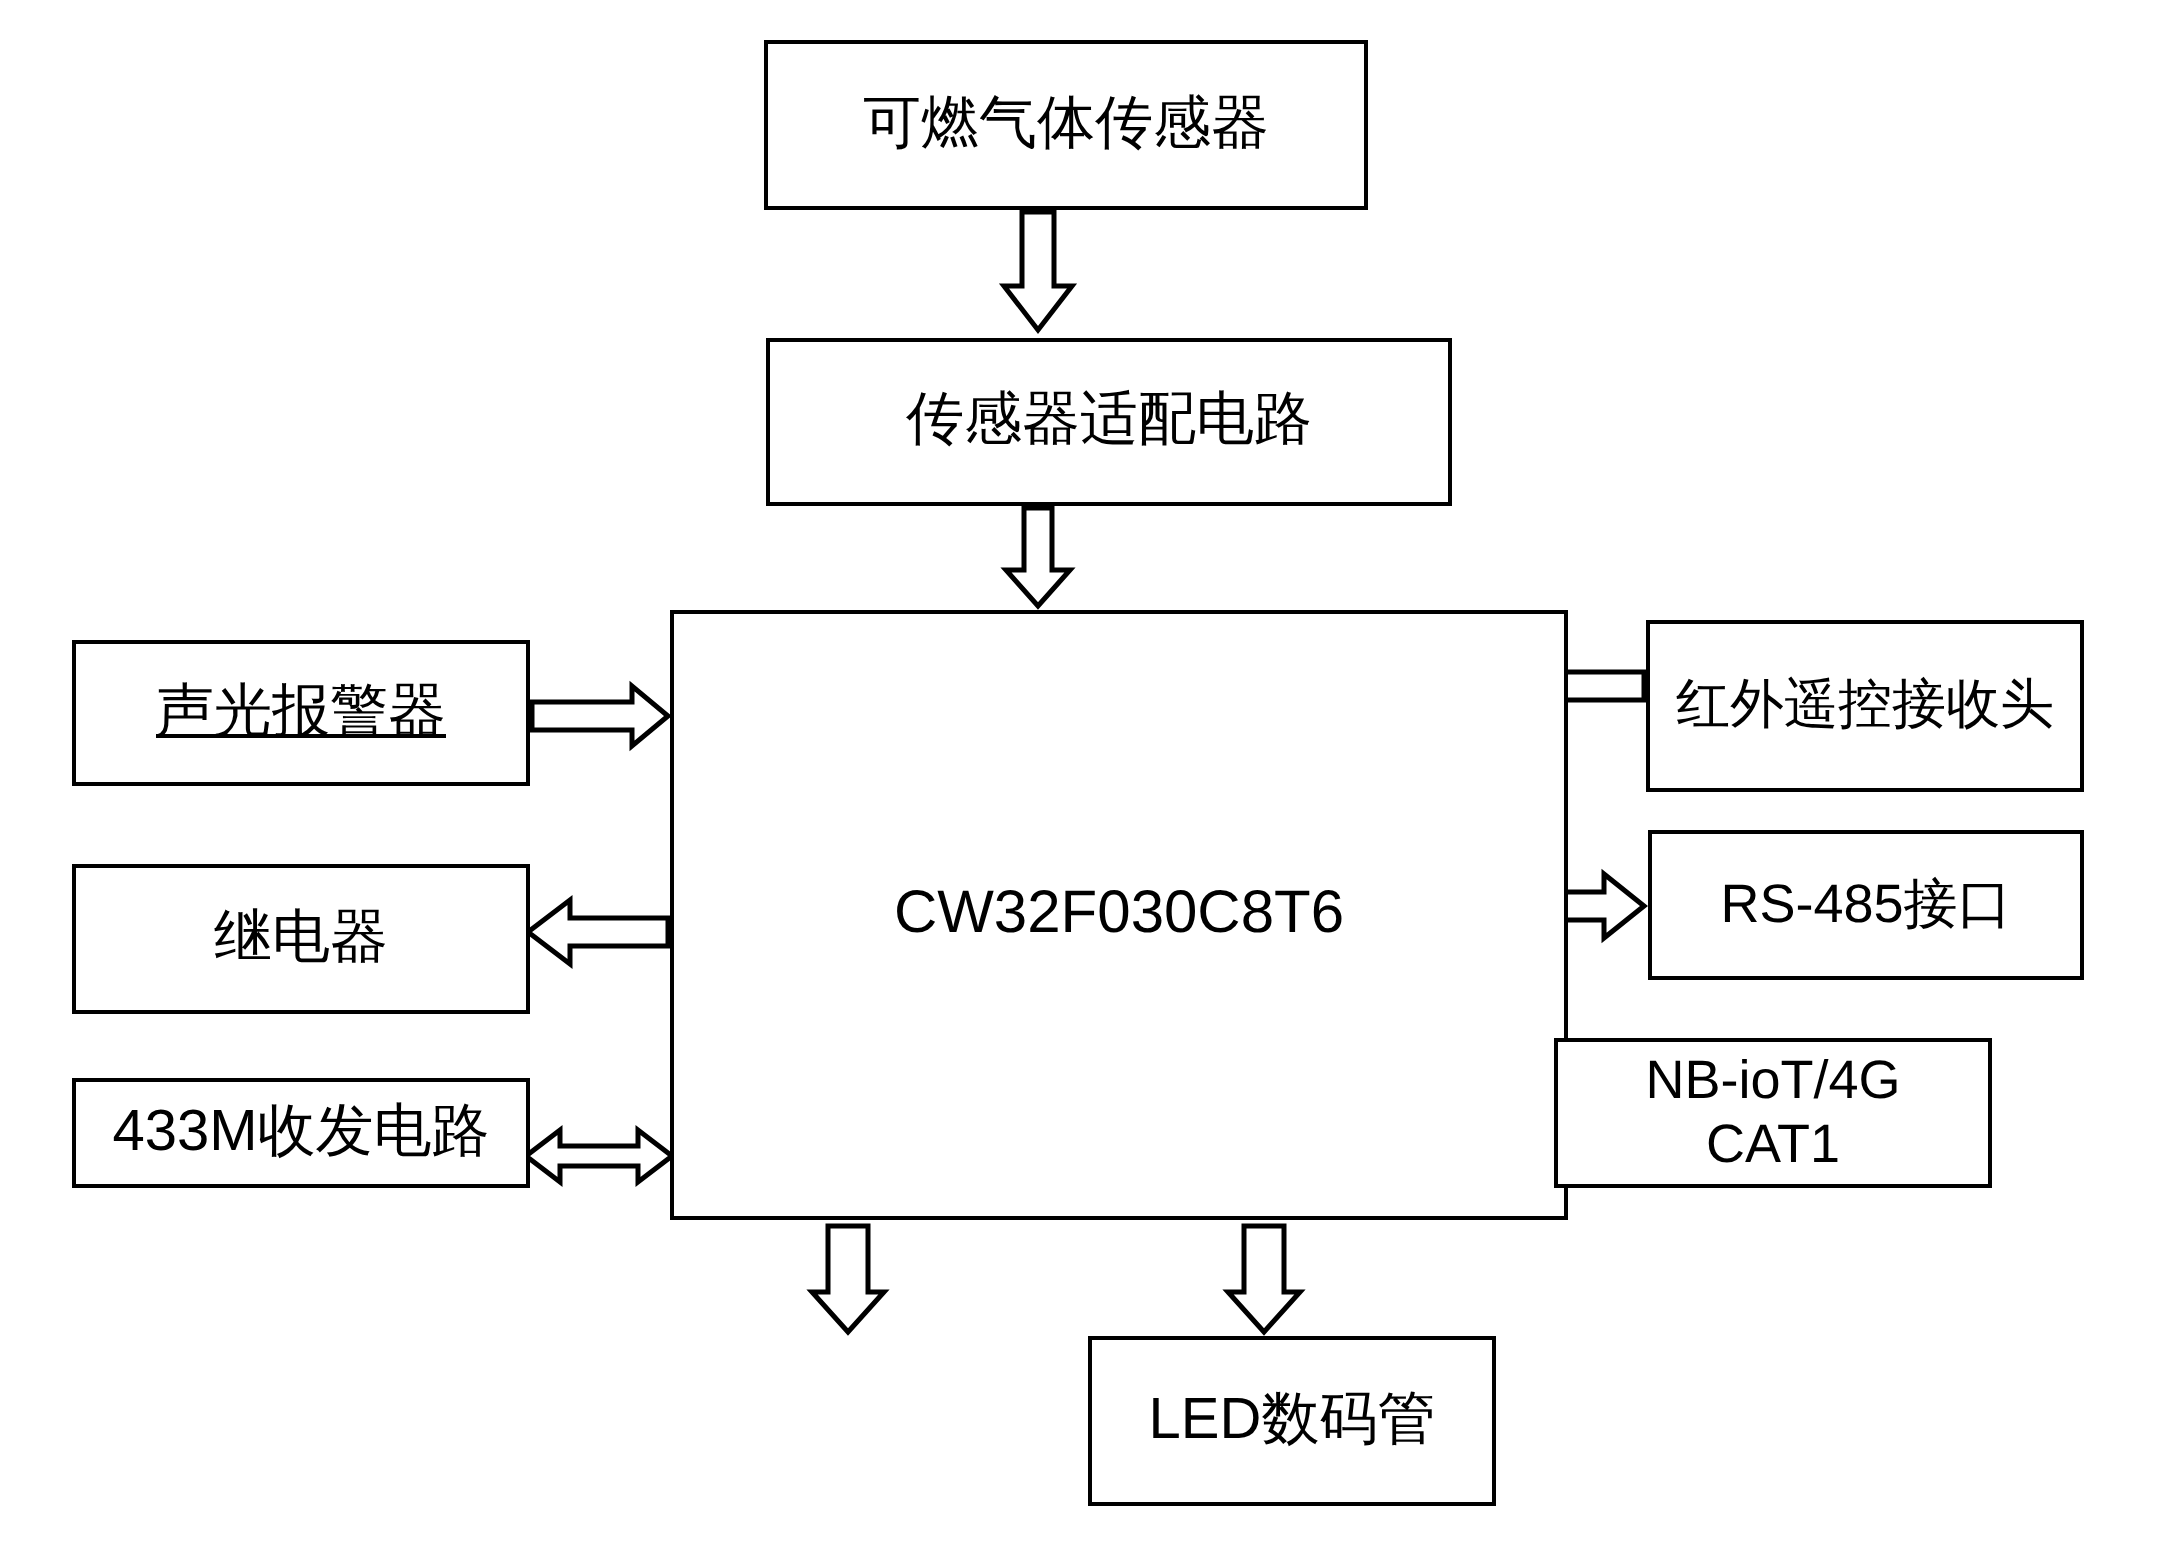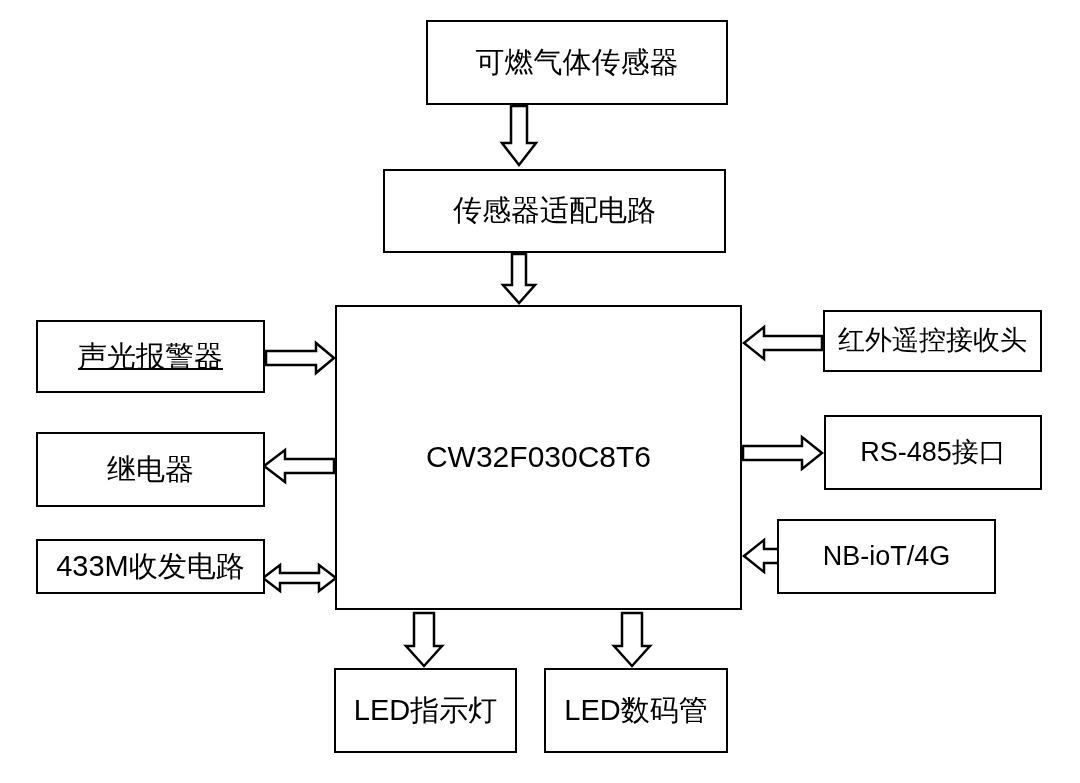--- a/index.html
+++ b/index.html
@@ -51,59 +51,57 @@
     <polygon points="266,351 316,351 316,343 334,358 316,373 316,365 266,365"></polygon>
     <polygon points="334,459 285,459 285,450 264,466 285,482 285,473 334,473"></polygon>
     <polygon points="263,578 280,565 280,573 319,573 319,565 336,578 319,591 319,583 280,583 280,591"></polygon>
     <polygon points="822,336 764,336 764,327 744,343 764,359 764,350 822,350"></polygon>
     <polygon points="743,446 802,446 802,437 822,453 802,469 802,460 743,460"></polygon>
     <polygon points="822,549 764,549 764,540 744,556 764,572 764,563 822,563"></polygon>
     <polygon points="414,613 414,646 406,646 424,666 442,646 434,646 434,613"></polygon>
     <polygon points="622,613 622,646 614,646 632,666 650,646 642,646 642,613"></polygon>
   </svg>
 
-  <div class="node" style="left:382px; top:20px; width:302px; height:85px;margin-left:44px;">
+  <div class="node" style="left:382px; top:20px; width:302px; height:85px;">
     <span class="label">可燃气体传感器</span>
   </div>
 
   <div class="node" style="left:383px; top:169px; width:343px; height:84px;">
     <span class="label">传感器适配电路</span>
   </div>
 
-  <div class="node mcu" style="left:335px; top:305px; width:407px; height:305px;">
+  <div class="node mcu" style="left:335px; top:305px; width:449px; height:305px;">
     <span class="label">CW32F030C8T6</span>
   </div>
 
   <div class="node" style="left:36px; top:320px; width:229px; height:73px;text-decoration:underline;">
     <span class="label">声光报警器</span>
   </div>
 
   <div class="node" style="left:36px; top:432px; width:229px; height:75px;">
     <span class="label">继电器</span>
   </div>
 
   <div class="node" style="left:36px; top:539px; width:229px; height:55px;">
     <span class="label">433M收发电路</span>
   </div>
 
-  <div class="node rightcol" style="left:823px; top:310px; width:219px; height:62px;align-items:center;">
+  <div class="node rightcol" style="left:823px; top:310px; width:219px; height:86px;align-items:center;">
     <span class="label">红外遥控接收头</span>
   </div>
 
   <div class="node rightcol" style="left:824px; top:415px; width:218px; height:75px;text-align:right;">
     <span class="label">RS-485接口</span>
   </div>
 
   <div class="node rightcol" style="left:777px; top:519px; width:219px; height:75px;">
     <span>
       <span class="label">NB-ioT/4G</span>
+      <span class="label2">CAT1</span>
     </span>
   </div>
 
-  <div class="node" style="left:334px; top:668px; width:183px; height:85px;">
-    <span class="label">LED指示灯</span>
-  </div>
 
-  <div class="node" style="left:544px; top:668px; width:184px; height:85px;">
+  <div class="node" style="left:544px; top:668px; width:204px; height:85px;">
     <span class="label">LED数码管</span>
   </div>
 
 </div>
 
 </body></html>

